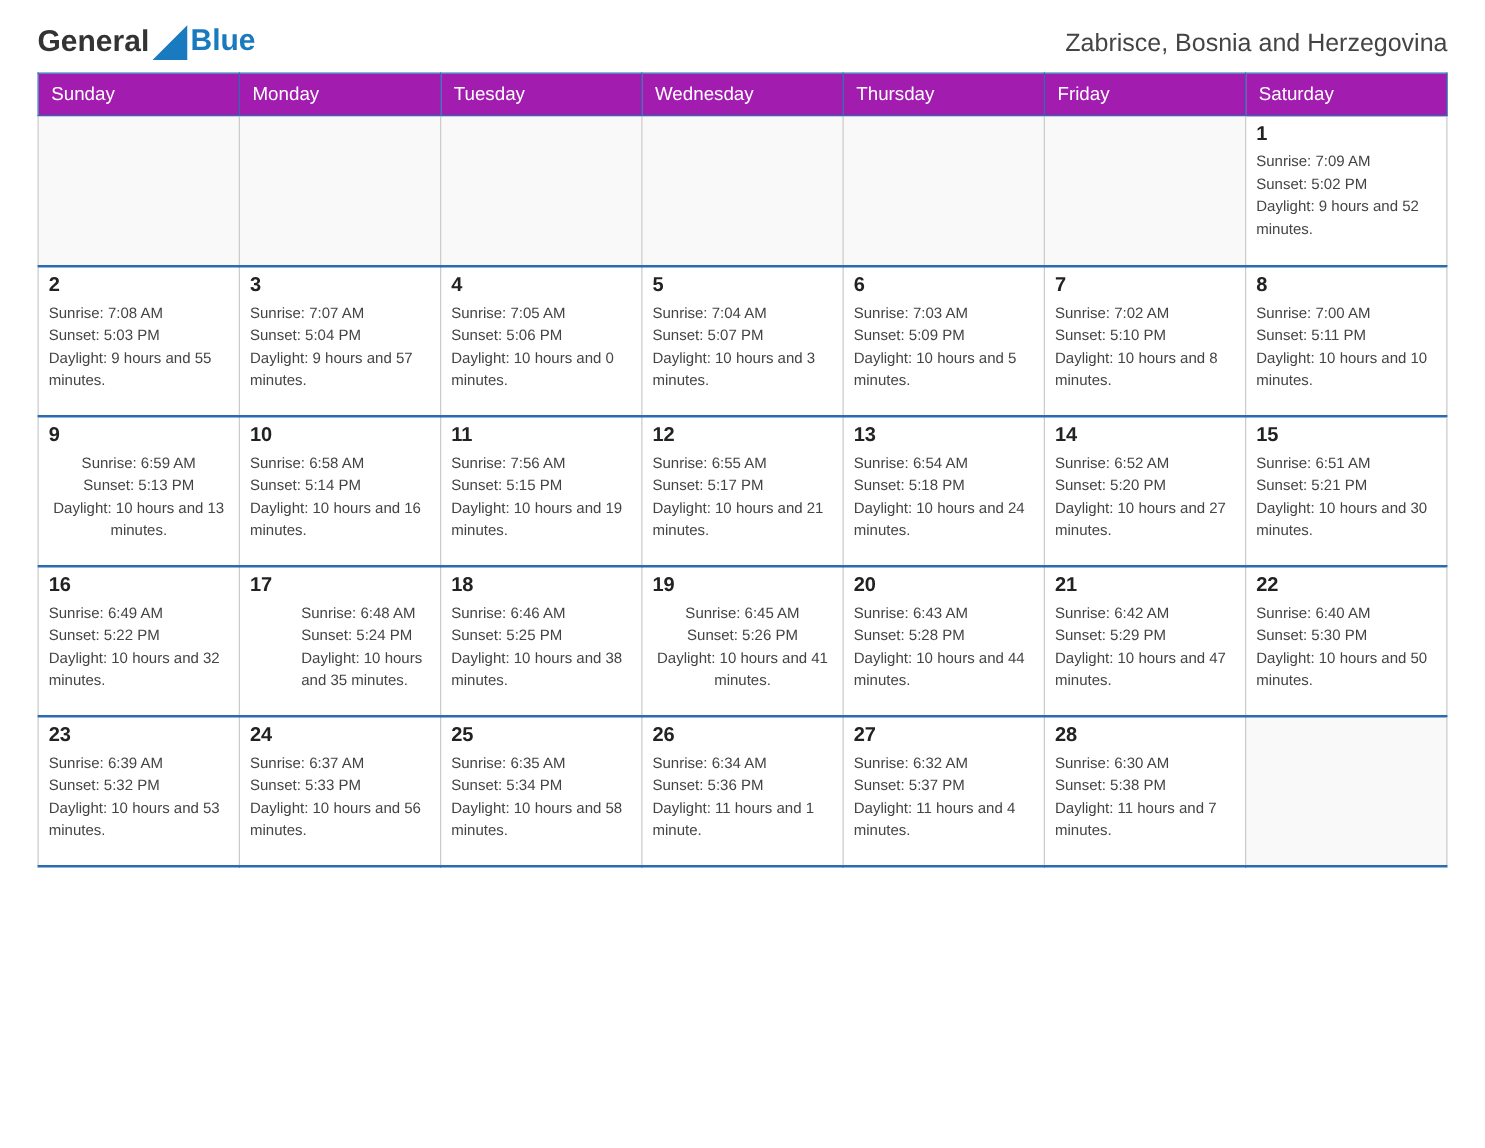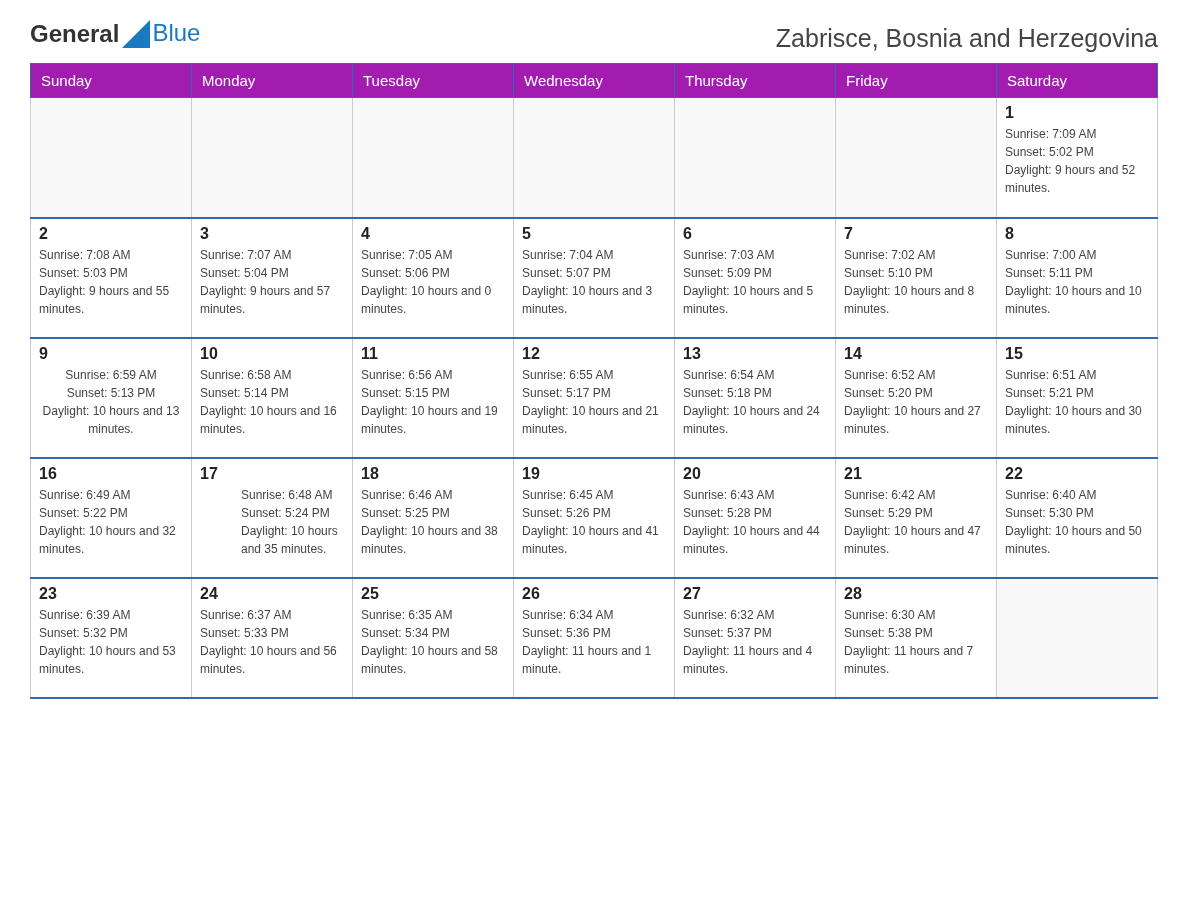--- a/index.html
+++ b/index.html
@@ -24,21 +24,21 @@
     .title-section {
       text-align: right;
     }
     .month-title {
       font-size: 52px;
       font-weight: bold;
       color: #222;
       line-height: 1.1;
     }
     .location {
-      font-size: 25px;
+      font-size: 20px;
       color: #444;
       margin-top: 4px;
     }
     table {
       width: 100%;
       border-collapse: collapse;
       margin-top: 10px;
     }
     thead tr {
       background-color: #a21caf;
@@ -85,21 +85,21 @@
 
 <div class="header">
   <div class="logo">
   <div style="display:flex;flex-direction:row;line-height:1.1;">
     <div style="display:flex;align-items:center;">
       <span style="font-size:24px;font-weight:bold;color:#333;">General</span>
       <svg width="28" height="28" viewBox="0 0 28 28" style="margin-left:3px;">
         <polygon points="0,28 28,28 28,0" fill="#1a7abf"></polygon>
       </svg>
     </div>
-    <span style="font-size:24px;font-weight:normal;color:#1a7abf;margin-left:2px;">Blue</span>
+    <span style="font-size:24px;font-weight:bold;color:#1a7abf;margin-left:2px;">Blue</span>
   </div>
 </div>
   <div class="title-section">
     <div class="location">Zabrisce, Bosnia and Herzegovina</div>
   </div>
 </div>
 
 <table>
   <thead>
     <tr>
@@ -179,21 +179,21 @@
 Daylight: 10 hours and 13 minutes.</div>
         </td>
         <td>
           <span class="day-number">10</span>
           <div class="day-info" style="white-space: pre-line;">Sunrise: 6:58 AM
 Sunset: 5:14 PM
 Daylight: 10 hours and 16 minutes.</div>
         </td>
         <td>
           <span class="day-number">11</span>
-          <div class="day-info" style="white-space: pre-line;">Sunrise: 6:56 AM
+          <div class="day-info" style="white-space: pre-line;">Sunrise: 7:56 AM
 Sunset: 5:15 PM
 Daylight: 10 hours and 19 minutes.</div>
         </td>
         <td>
           <span class="day-number">12</span>
           <div class="day-info" style="white-space: pre-line;">Sunrise: 6:55 AM
 Sunset: 5:17 PM
 Daylight: 10 hours and 21 minutes.</div>
         </td>
         <td>
@@ -229,21 +229,21 @@
 Daylight: 10 hours and 35 minutes.</div>
         </td>
         <td>
           <span class="day-number">18</span>
           <div class="day-info" style="white-space: pre-line;">Sunrise: 6:46 AM
 Sunset: 5:25 PM
 Daylight: 10 hours and 38 minutes.</div>
         </td>
         <td>
           <span class="day-number">19</span>
-          <div class="day-info" style="white-space: pre-line;">Sunrise: 6:45 AM
+          <div class="day-info" style="white-space: pre-line; text-align: center;">Sunrise: 6:45 AM
 Sunset: 5:26 PM
 Daylight: 10 hours and 41 minutes.</div>
         </td>
         <td>
           <span class="day-number">20</span>
           <div class="day-info" style="white-space: pre-line;">Sunrise: 6:43 AM
 Sunset: 5:28 PM
 Daylight: 10 hours and 44 minutes.</div>
         </td>
         <td>

